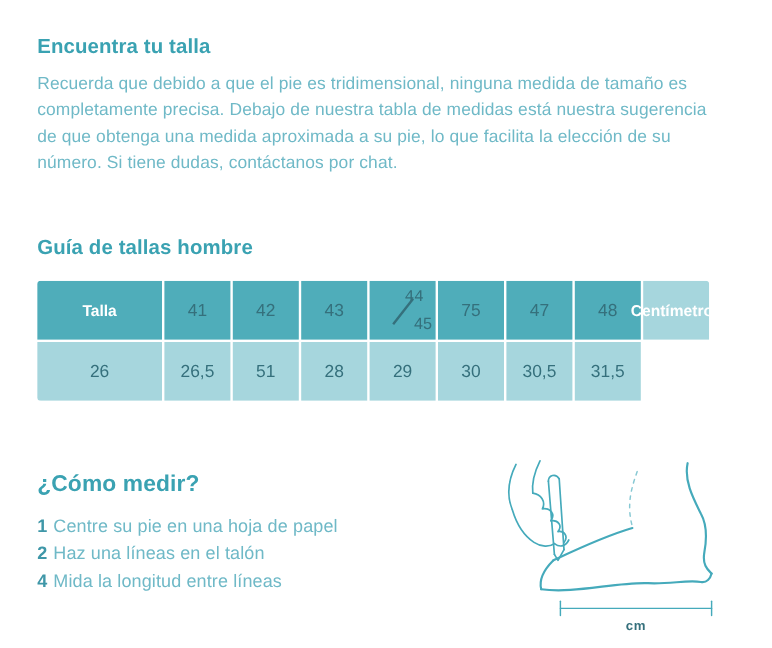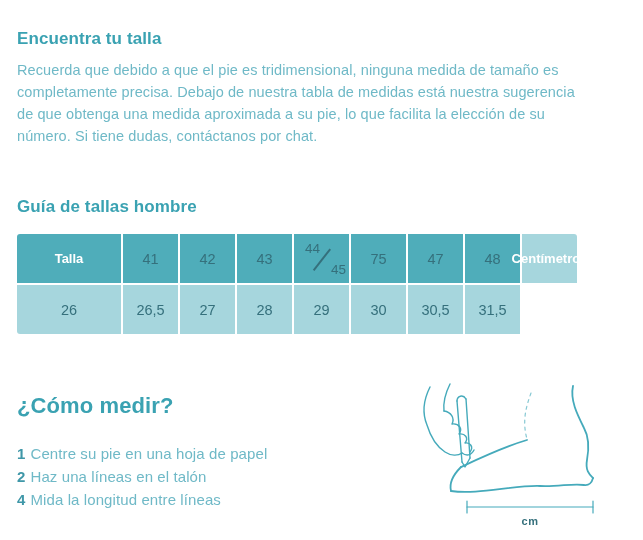--- a/index.html
+++ b/index.html
@@ -19,21 +19,21 @@
     width: 643px;
     height: 540px;
     background: var(--background);
     font-family: "Liberation Sans", sans-serif;
     overflow: hidden;
   }
   .page {
     position: relative;
     width: 643px;
     height: 464px;
-    padding: 29px 0 0 17px;
+    padding: 29px 0 0 31px;
   }
   .heading {
     color: var(--heading);
     font-size: 17px;
     font-weight: 700;
     margin: 0;
     letter-spacing: 0.1px;
   }
   .intro {
     margin: 10px 0 0 0;
@@ -64,39 +64,40 @@
   .cell.r1 { background: var(--table-header-bg); }
   .cell.r2 { background: var(--table-row-bg); }
   .cell.label {
     color: var(--table-label-text);
     font-weight: 700;
     font-size: 13px;
   }
   .cell.split { position: relative; }
   .split-top {
     position: absolute;
-    top: 7px; left: 11px;
+    top: 7px; left: 29px;
     font-size: 13.5px;
+    font-family: Liberation Mono, monospace;
   }
   .split-bottom {
     position: absolute;
     bottom: 6px; right: 3px;
     font-size: 13.5px;
   }
   .split-slash {
     position: absolute;
     left: 50%; top: 50%;
     width: 1.5px; height: 27px;
     margin: -13px 0 0 -1px;
     background: var(--table-value-text);
     transform: rotate(38deg);
   }
   .measure { margin-top: 59px; }
-  .measure-title { font-size: 22px; }
-  .steps { margin-top: 23px; }
+  .measure-title { font-size: 19px; }
+  .steps { margin-top: 12px; }
   .step {
     color: var(--body-text);
     font-size: 15px;
     line-height: 23px;
     letter-spacing: 0.1px;
   }
   .step-num {
     color: var(--step-number);
     font-weight: 700;
     margin-right: 5px;
@@ -140,21 +141,21 @@
       <span class="split-slash"></span>
       <span class="split-bottom">45</span>
     </div>
     <div class="cell r1">75</div>
     <div class="cell r1">47</div>
     <div class="cell r1">48</div>
 
     <div class="cell r2 label">Centímetros</div>
     <div class="cell r2">26</div>
     <div class="cell r2">26,5</div>
-    <div class="cell r2">27</div>
+    <div class="cell r2">51</div>
     <div class="cell r2">28</div>
     <div class="cell r2">29</div>
     <div class="cell r2">30</div>
     <div class="cell r2">30,5</div>
     <div class="cell r2">31,5</div>
   </div>
 
   <div class="measure">
     <h2 class="heading measure-title">¿Cómo medir?</h2>
     <div class="steps">

